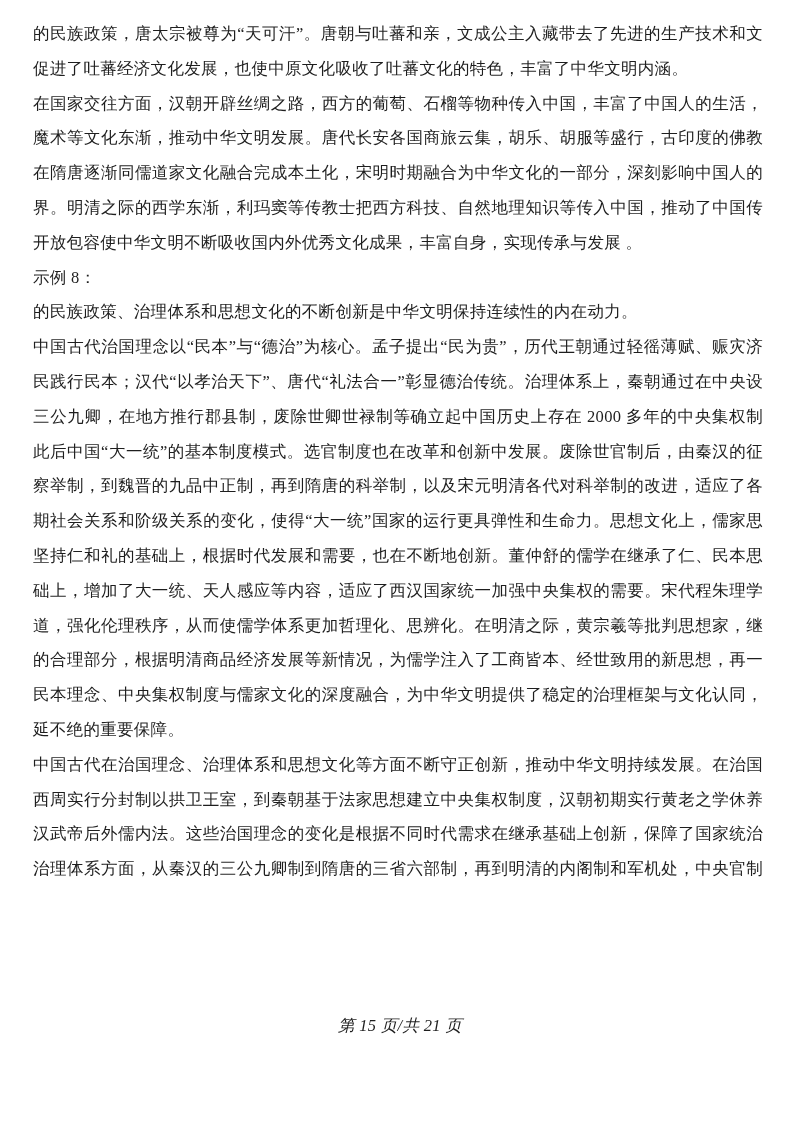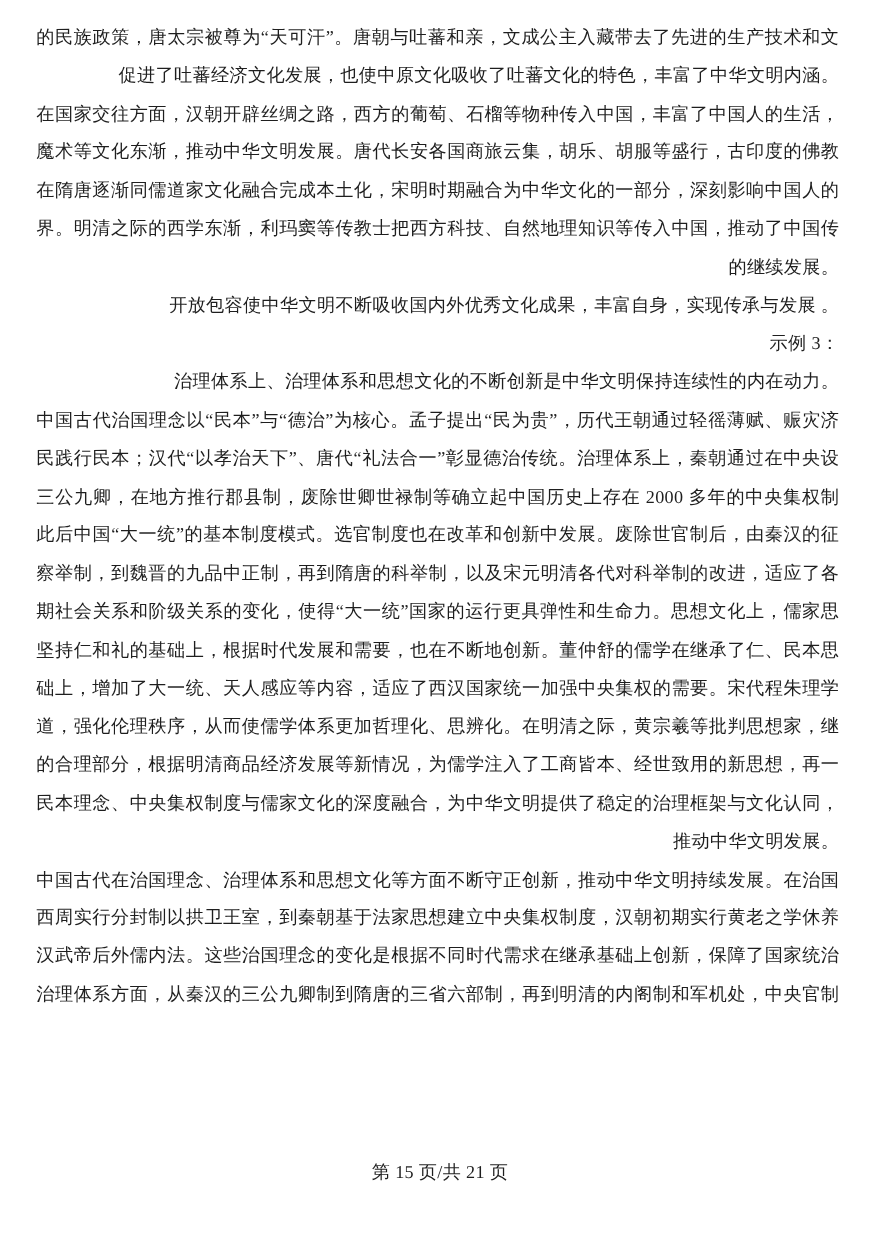--- a/index.html
+++ b/index.html
@@ -23,68 +23,68 @@
     left: 33px;
     top: 17px;
     width: 730px;
   }
   .line {
     height: 34.8px;
     line-height: 34.8px;
     font-size: 16.5px;
     white-space: nowrap;
     letter-spacing: 0.3px;
-    text-align: right;
+    text-align: left;
   }
   
   .line.fill {
     white-space: normal;
     text-align: justify;
     text-align-last: justify;
     text-justify: inter-character;
     overflow: hidden;
   }
   .footer {
     position: absolute;
     left: 0;
-    top: 1049px;
+    top: 1009px;
     width: 800px;
     height: 34px;
     line-height: 34px;
     text-align: center;
     font-size: 16.5px;
     letter-spacing: 0.3px;
+    font-style: italic;
   }
 </style>
 </head>
 <body>
 
 <div class="page">
   <div class="text-block">
     <div class="line fill">的民族政策，唐太宗被尊为“天可汗”。唐朝与吐蕃和亲，文成公主入藏带去了先进的生产技术和文化，</div>
     <div class="line">促进了吐蕃经济文化发展，也使中原文化吸收了吐蕃文化的特色，丰富了中华文明内涵。</div>
     <div class="line fill">在国家交往方面，汉朝开辟丝绸之路，西方的葡萄、石榴等物种传入中国，丰富了中国人的生活，杂技、</div>
     <div class="line fill">魔术等文化东渐，推动中华文明发展。唐代长安各国商旅云集，胡乐、胡服等盛行，古印度的佛教传入后</div>
     <div class="line fill">在隋唐逐渐同儒道家文化融合完成本土化，宋明时期融合为中华文化的一部分，深刻影响中国人的精神世</div>
     <div class="line fill">界。明清之际的西学东渐，利玛窦等传教士把西方科技、自然地理知识等传入中国，推动了中国传统科技</div>
-    <div class="line">的继续发展。</div>
     <div class="line">开放包容使中华文明不断吸收国内外优秀文化成果，丰富自身，实现传承与发展 。</div>
-    <div class="line">示例 3：</div>
-    <div class="line">治理体系上、治理体系和思想文化的不断创新是中华文明保持连续性的内在动力。</div>
+    <div class="line">示例 8：</div>
+    <div class="line">的民族政策、治理体系和思想文化的不断创新是中华文明保持连续性的内在动力。</div>
     <div class="line fill">中国古代治国理念以“民本”与“德治”为核心。孟子提出“民为贵”，历代王朝通过轻徭薄赋、赈灾济</div>
     <div class="line fill">民践行民本；汉代“以孝治天下”、唐代“礼法合一”彰显德治传统。治理体系上，秦朝通过在中央设置</div>
     <div class="line fill">三公九卿，在地方推行郡县制，废除世卿世禄制等确立起中国历史上存在 2000 多年的中央集权制度，成为</div>
     <div class="line fill">此后中国“大一统”的基本制度模式。选官制度也在改革和创新中发展。废除世官制后，由秦汉的征辟制、</div>
     <div class="line fill">察举制，到魏晋的九品中正制，再到隋唐的科举制，以及宋元明清各代对科举制的改进，适应了各历史时</div>
     <div class="line fill">期社会关系和阶级关系的变化，使得“大一统”国家的运行更具弹性和生命力。思想文化上，儒家思想在</div>
     <div class="line fill">坚持仁和礼的基础上，根据时代发展和需要，也在不断地创新。董仲舒的儒学在继承了仁、民本思想的基</div>
     <div class="line fill">础上，增加了大一统、天人感应等内容，适应了西汉国家统一加强中央集权的需要。宋代程朱理学融合佛</div>
     <div class="line fill">道，强化伦理秩序，从而使儒学体系更加哲理化、思辨化。在明清之际，黄宗羲等批判思想家，继承儒学</div>
     <div class="line fill">的合理部分，根据明清商品经济发展等新情况，为儒学注入了工商皆本、经世致用的新思想，再一次发展</div>
     <div class="line fill">民本理念、中央集权制度与儒家文化的深度融合，为中华文明提供了稳定的治理框架与文化认同，是其绵</div>
-    <div class="line">推动中华文明发展。</div>
+    <div class="line">延不绝的重要保障。</div>
     <div class="line fill">中国古代在治国理念、治理体系和思想文化等方面不断守正创新，推动中华文明持续发展。在治国理念上，</div>
     <div class="line fill">西周实行分封制以拱卫王室，到秦朝基于法家思想建立中央集权制度，汉朝初期实行黄老之学休养生息，</div>
     <div class="line fill">汉武帝后外儒内法。这些治国理念的变化是根据不同时代需求在继承基础上创新，保障了国家统治与发展。</div>
     <div class="line fill">治理体系方面，从秦汉的三公九卿制到隋唐的三省六部制，再到明清的内阁制和军机处，中央官制不断演</div>
   </div>
   <div class="footer">第 15 页/共 21 页</div>
 </div>
 
 </body></html>

